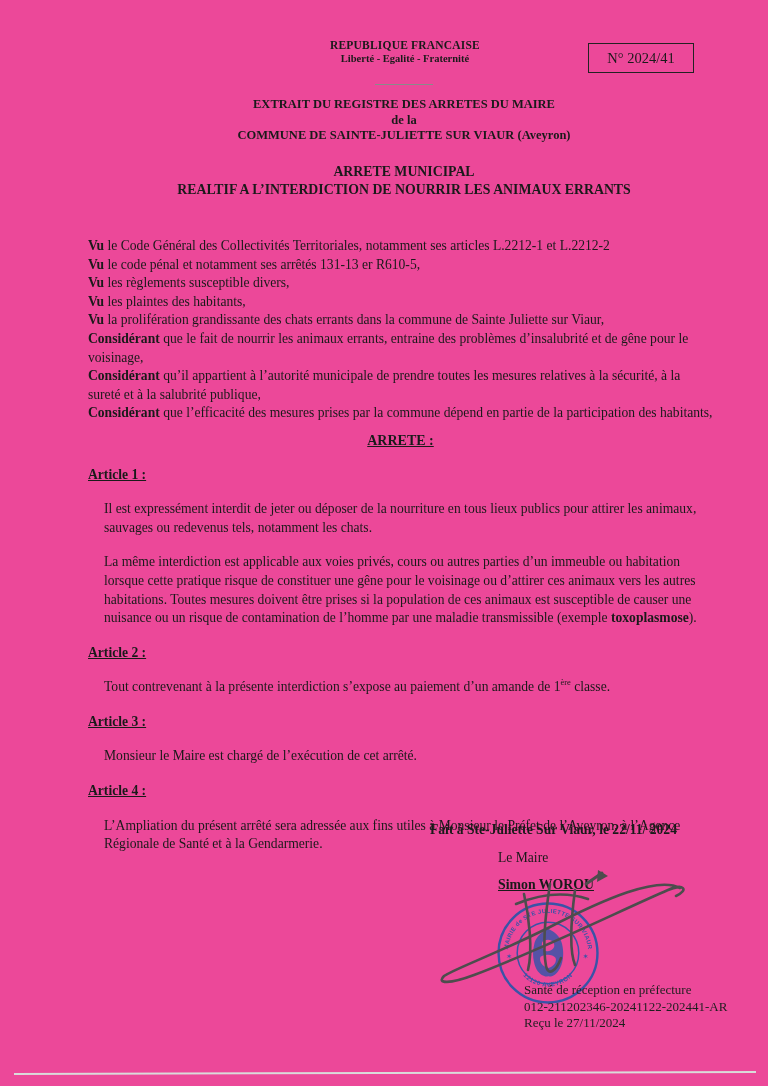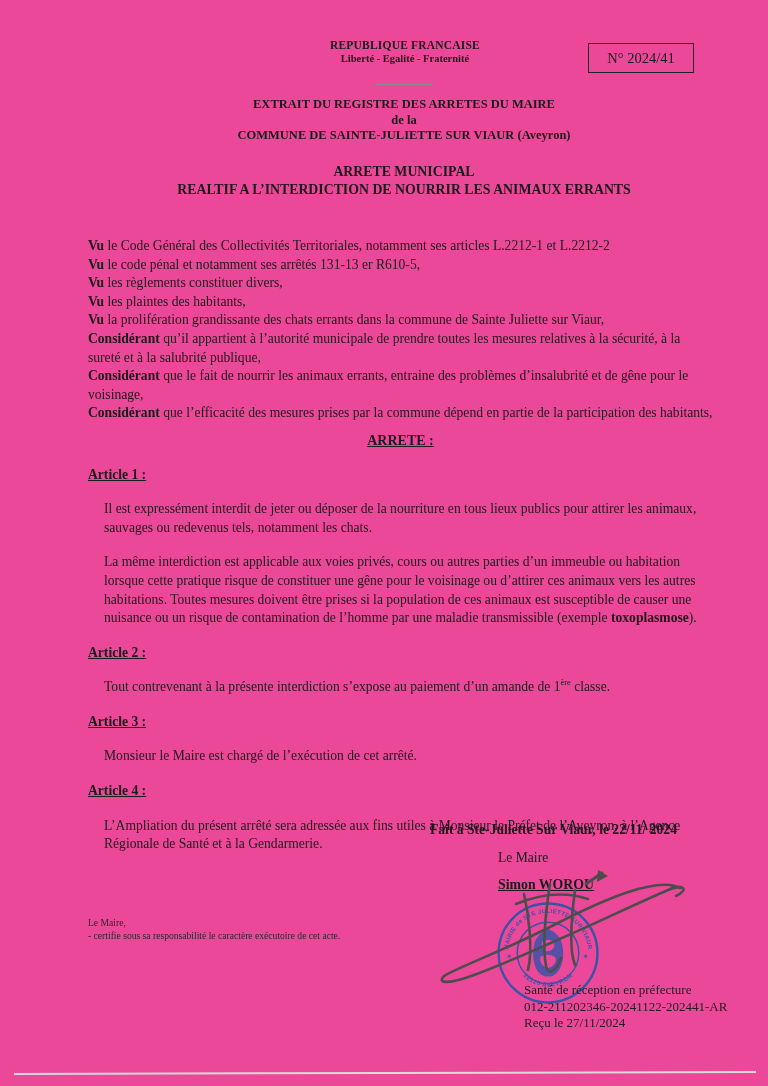--- a/index.html
+++ b/index.html
@@ -64,26 +64,26 @@
   <div class="abs doc-title">
     <div>ARRETE MUNICIPAL</div>
     <div>REALTIF A L’INTERDICTION DE NOURRIR LES ANIMAUX ERRANTS</div>
   </div>
 
   <div class="abs body-text">
 
 
     <p class="clause"><span class="b">Vu</span><span> le Code Général des Collectivités Territoriales, notamment ses articles L.2212-1 et L.2212-2</span></p>
     <p class="clause"><span class="b">Vu</span><span> le code pénal et notamment ses arrêtés 131-13 er R610-5,</span></p>
-    <p class="clause"><span class="b">Vu</span><span> les règlements constituer divers,</span></p>
+    <p class="clause"><span class="b">Vu</span><span> les règlements susceptible divers,</span></p>
     <p class="clause"><span class="b">Vu</span><span> les plaintes des habitants,</span></p>
     <p class="clause"><span class="b">Vu</span><span> la prolifération grandissante des chats errants dans la commune de Sainte Juliette sur Viaur,</span></p>
 
+    <p class="clause"><span class="b">Considérant</span><span> que le fait de nourrir les animaux errants, entraine des problèmes d’insalubrité et de gêne pour le voisinage,</span></p>
     <p class="clause"><span class="b">Considérant</span><span> qu’il appartient à l’autorité municipale de prendre toutes les mesures relatives à la sécurité, à la sureté et à la salubrité publique,</span></p>
-    <p class="clause"><span class="b">Considérant</span><span> que le fait de nourrir les animaux errants, entraine des problèmes d’insalubrité et de gêne pour le voisinage,</span></p>
     <p class="clause"><span class="b">Considérant</span><span> que l’efficacité des mesures prises par la commune dépend en partie de la participation des habitants,</span></p>
 
     <div class="arrete-head">ARRETE :</div>
 
     <div class="article">
       <h3>Article 1 :</h3>
       <p>Il est expressément interdit de jeter ou déposer de la nourriture en tous lieux publics pour attirer les animaux, sauvages ou redevenus tels, notamment les chats.</p>
       <p><span>La même interdiction est applicable aux voies privés, cours ou autres parties d’un immeuble ou habitation lorsque cette pratique risque de constituer une gêne pour le voisinage ou d’attirer ces animaux vers les autres habitations. Toutes mesures doivent être prises si la population de ces animaux est susceptible de causer une nuisance ou un risque de contamination de l’homme par une maladie transmissible (exemple </span><span class="b">toxoplasmose</span><span>).</span></p>
     </div>
 
@@ -132,24 +132,20 @@
       <path d="M 252,24 C 230,12 178,34 120,64 C 72,88 24,106 16,112 C 8,120 22,120 46,111 C 108,88 198,44 240,26 C 256,19 261,26 248,32"></path>
       <path d="M 96,30 C 101,52 105,86 100,106"></path>
       <path d="M 122,20 C 118,46 114,80 118,102 C 120,112 128,108 133,94"></path>
       <path d="M 147,26 C 143,56 141,86 147,101"></path>
       <path d="M 88,40 C 110,31 136,27 160,35"></path>
       <path d="M 158,20 L 174,9" stroke-width="3"></path>
       <path d="M 170,6 L 180,12 L 169,18 Z" fill="#4d4d4d" stroke="none"></path>
     </g>
   </svg>
 
-  <div class="abs footer-left">
-    <div>Le Maire,</div>
-    <div>- certifie sous sa responsabilité le caractère exécutoire de cet acte.</div>
-  </div>
 
   <div class="abs reception">
     <div>Santé de réception en préfecture</div>
     <div>012-211202346-20241122-202441-AR</div>
     <div>Reçu le 27/11/2024</div>
   </div>
 
   <div class="abs scan-line"></div>
 
 </div>

